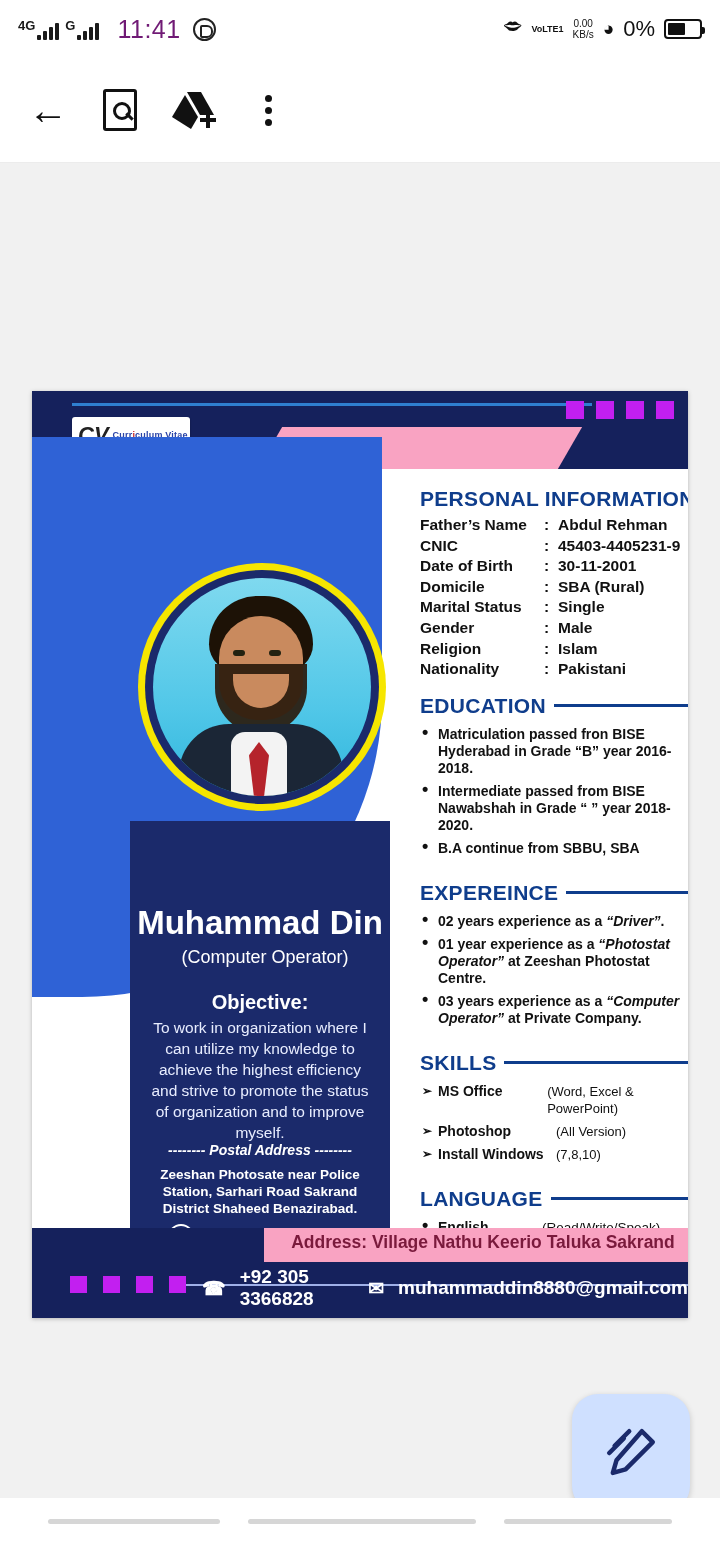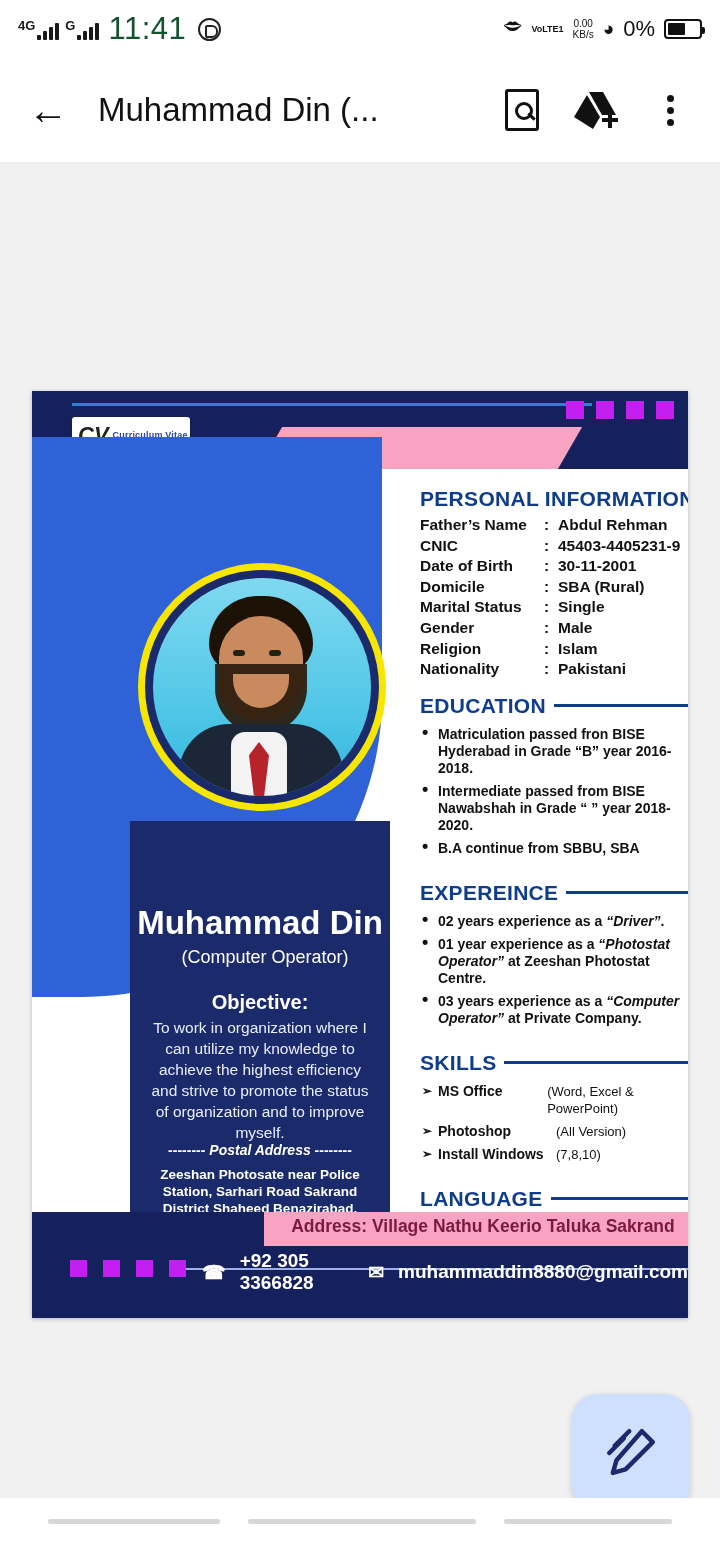--- a/index.html
+++ b/index.html
@@ -17,21 +17,21 @@
     padding: 8px 18px; justify-content: space-between;
   }
   .sb-left { display: flex; align-items: center; gap: 6px; }
   .sb-right { display: flex; align-items: center; gap: 9px; }
   .net-group { display: flex; align-items: flex-end; gap: 2px; }
   .net-label { font-size: 13px; font-weight: bold; color: #1a1a1a; align-self: flex-start; margin-bottom: 7px;}
   .bars { display: flex; align-items: flex-end; gap: 2px; height: 18px; }
   .bars i { display: block; width: 4px; background: #1a1a1a; border-radius: 1px; }
   .bars i:nth-child(1){height:5px} .bars i:nth-child(2){height:9px}
   .bars i:nth-child(3){height:13px} .bars i:nth-child(4){height:17px}
-  .clock { font-size: 31px; color: #14532d; letter-spacing: .5px; margin-left: 3px;}
+  .clock { font-size: 25px; color: #701a75; letter-spacing: .5px; margin-left: 12px;}
   .wa-icon {
     width: 23px; height: 23px; border: 2px solid #222; border-radius: 50%;
     position: relative; margin-left: 6px;
   }
   .wa-icon::after {
     content: ""; position: absolute; left: 5px; top: 5px; width: 9px; height: 9px;
     border: 2px solid #222; border-radius: 2px 6px 6px 2px;
   }
   .ghost-text { font-size: 12px; color: #e8e8e8; }
   .bt { font-size: 19px; color: #111; }
@@ -154,21 +154,21 @@
   .it { font-style: italic; }
   .skill-row { display:flex; }
   .skill-row .sk { width: 118px; }
   .skill-row .sv { font-weight: normal; font-size:13px;}
   .lang-row { display:flex; }
   .lang-row .ln { width: 104px; }
   .lang-row .lv { font-weight: normal; font-size:13.5px;}
   .tiny { font-size: 10px; }
 
   
-  .cv-footer { position:absolute; left:0; bottom:0; width:656px; height: 106px; background:#15215c;padding-left:32px; }
+  .cv-footer { position:absolute; left:0; bottom:0; width:656px; height: 90px; background:#15215c;padding-left:32px; }
   .foot-pink { position:absolute; left: 232px; top: 0px; width: 424px; height: 34px; background:#f9a3c2; }
   .foot-addr { position:absolute; left: 246px; top: 4px; width: 410px; text-align:center; color:#7a1a3c; font-size: 17.5px; font-weight:bold;}
   .foot-line { position:absolute; left: 146px; top: 56px; width: 510px; height: 2px; background:#9fb0e8;}
   .foot-sq { position:absolute; left: 38px; top: 48px; display:flex; gap:16px;}
   .foot-sq i { width:17px;height:17px;background:#c21ff0;display:block;}
   .foot-contact { position:absolute; left: 170px; top: 38px; display:flex; align-items:center; gap:14px; color:#fff; font-weight:bold; font-size:19px;}
   .foot-contact .sep { width: 22px; }
 
   
   .fab {
@@ -229,21 +229,20 @@
       <span class="wifi">◕</span>
       <span class="batt-pct">0%</span>
       <span class="batt">
           <i></i>
         </span>
     </div>
   </div>
 
   <div class="appbar">
     <div class="back-arrow">←</div>
-    <div class="app-title">Muhammad Din (...</div>
     <div class="bar-icon">
       <span class="search-doc"></span>
     </div>
     <div class="bar-icon">
       <svg viewBox="0 0 48 44" width="48" height="44" aria-hidden="true">
         <path d="M17 4 L31 4 L44 27 L30 27 Z" fill="#111"></path>
         <path d="M15 7 L28 29 L21 41 L2 29 Z" fill="#111"></path>
         <rect x="30" y="30" width="16" height="4" fill="#111"></rect>
         <rect x="36" y="24" width="4" height="16" fill="#111"></rect>
       </svg>

